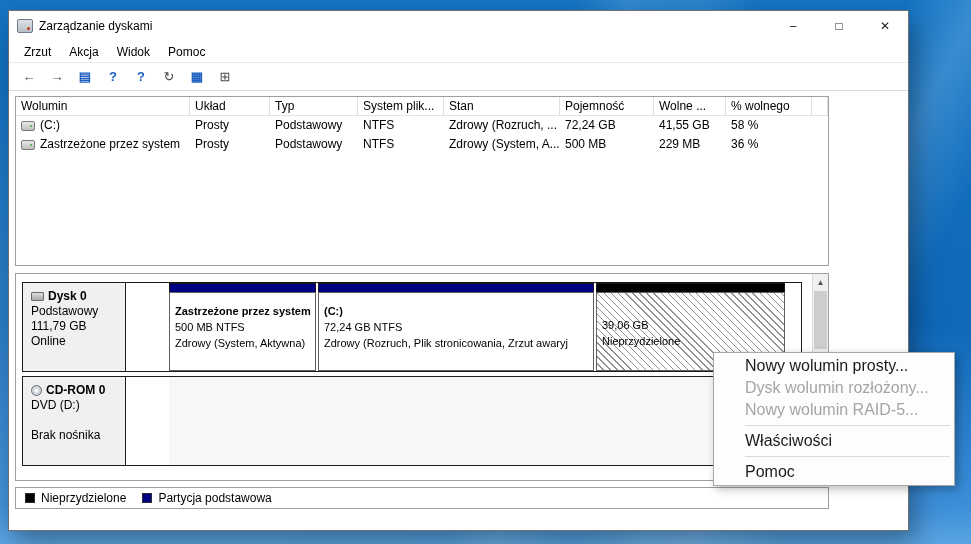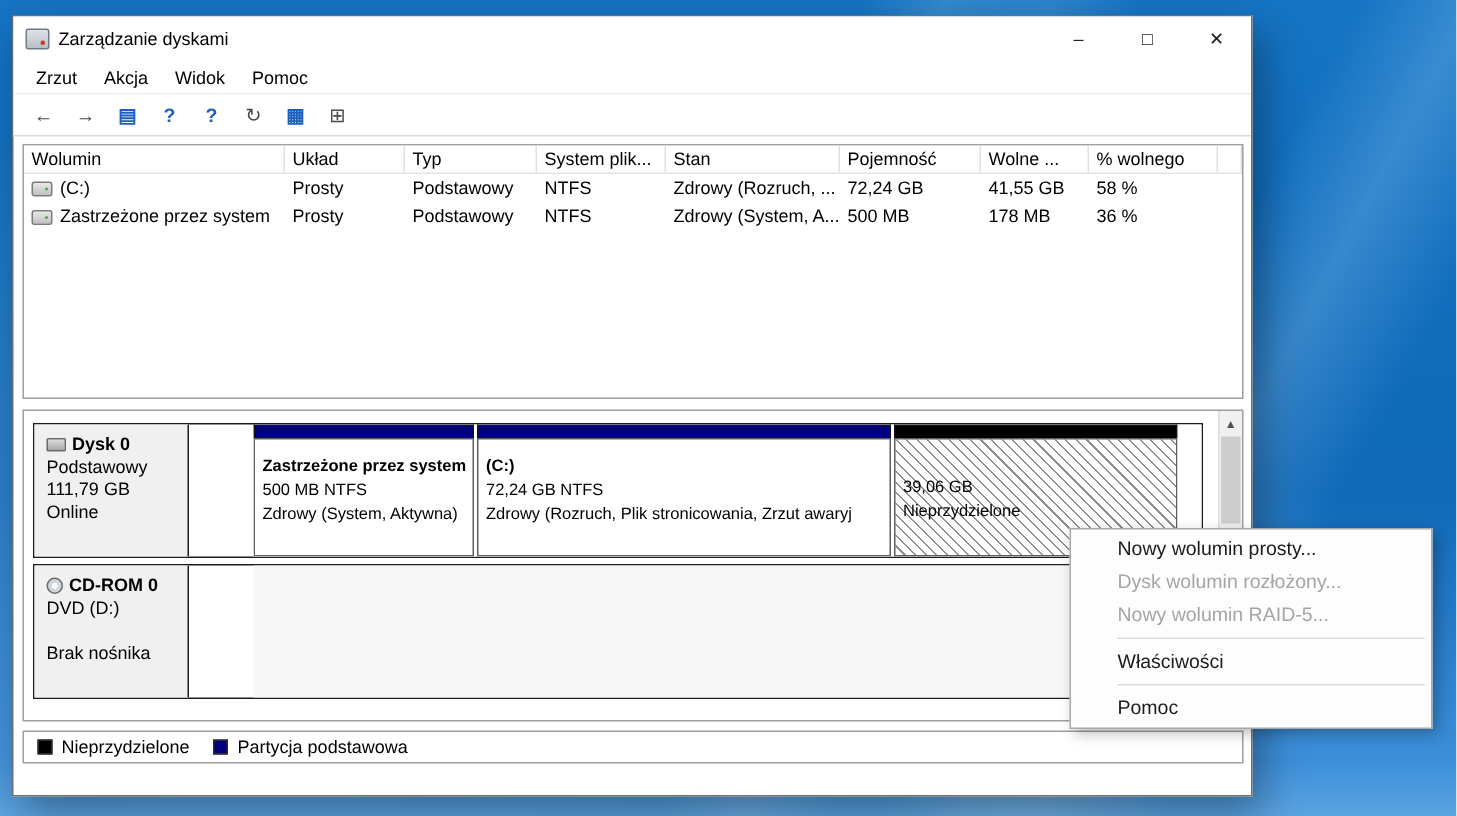--- a/index.html
+++ b/index.html
@@ -8,21 +8,21 @@
 
   .desktop { position:relative; width:971px; height:544px; overflow:hidden;
     background:
       linear-gradient(104deg, rgba(255,255,255,0) 52%, rgba(173,223,255,0.20) 57%, rgba(255,255,255,0) 63%),
       linear-gradient(96deg, rgba(255,255,255,0) 62%, rgba(173,223,255,0.16) 68%, rgba(255,255,255,0) 74%),
       linear-gradient(118deg, rgba(255,255,255,0) 72%, rgba(190,230,255,0.22) 78%, rgba(255,255,255,0) 85%),
       radial-gradient(ellipse 700px 420px at 18% 62%, rgba(140,205,255,0.35), rgba(140,205,255,0) 65%),
       linear-gradient(180deg, #1574c4 0%, #0f68b8 60%, #3c8ed8 93%, #5aa4e2 100%);
   }
 
-  .window { position:absolute; left:8px; top:10px; width:827px; height:521px;
+  .window { position:absolute; left:8px; top:10px; width:901px; height:521px;
     background:#ffffff; border:1px solid #6f6f6f; box-shadow:6px 12px 26px rgba(0,0,0,0.35); }
 
   
   .titlebar { height:30px; display:flex; align-items:center; background:#fff; }
   .app-icon { width:16px; height:14px; margin:0 6px 0 8px; position:relative;
     background:linear-gradient(#dfe3e8,#b9bfc7); border:1px solid #6e7a8a; border-radius:2px; }
   .app-icon::after { content:""; position:absolute; right:2px; bottom:2px; width:3px; height:3px;
     background:#c23b22; border-radius:50%; }
   .title { flex:1; font-size:12px; }
   .controls { display:flex; height:30px; }
@@ -98,21 +98,21 @@
   
   .legend { position:absolute; left:6px; top:476px; width:814px; height:22px;
     background:#fff; border:1px solid #9aa0a6; display:flex; align-items:center;
     gap:16px; padding-left:9px; font-size:12px; }
   .legend-item { display:flex; align-items:center; gap:6px; }
   .legend-swatch { width:10px; height:10px; border:1px solid #2c2c2c; }
 
   
   .context-menu { position:absolute; left:713px; top:352px; width:242px;
     background:#fdfdfd; border:1px solid #a8a8a8; box-shadow:3px 3px 9px rgba(0,0,0,0.28);
-    padding:2px 0; font-size:13px; }
+    padding:2px 0; font-size:16px; }
   .cm-item { height:22px; line-height:22px; padding-left:31px; color:#1b1b1b;
     white-space:nowrap; overflow:hidden; }
   .cm-item.disabled { color:#a5a5a5; }
   .cm-sep { height:1px; background:#dadada; margin:4px 4px 4px 31px; }
 </style>
 </head>
 <body>
 
 <div class="desktop">
 
@@ -176,21 +176,21 @@
       <div class="vl-row">
         <div class="vl-c c0 vol-cell">
           <span class="drive-ico"></span>
           <span>Zastrzeżone przez system</span>
         </div>
         <div class="vl-c c1">Prosty</div>
         <div class="vl-c c2">Podstawowy</div>
         <div class="vl-c c3">NTFS</div>
         <div class="vl-c c4">Zdrowy (System, A...</div>
         <div class="vl-c c5">500 MB</div>
-        <div class="vl-c c6">178 MB</div>
+        <div class="vl-c c6">229 MB</div>
         <div class="vl-c c7">36 %</div>
       </div>
     </div>
 
     <div class="graph-pane">
 
       <div class="disk-row d0">
         <div class="disk-label">
           <div class="disk-name">
             <span class="hd-ico"></span>

